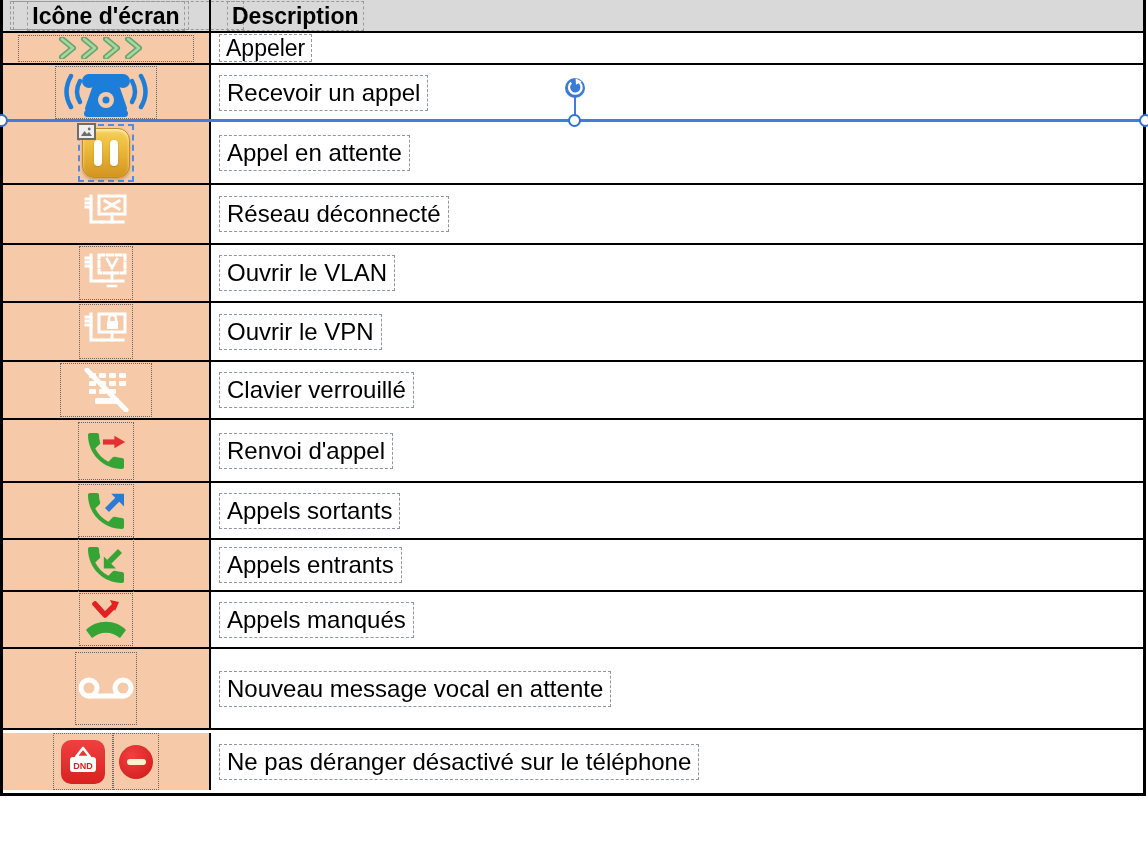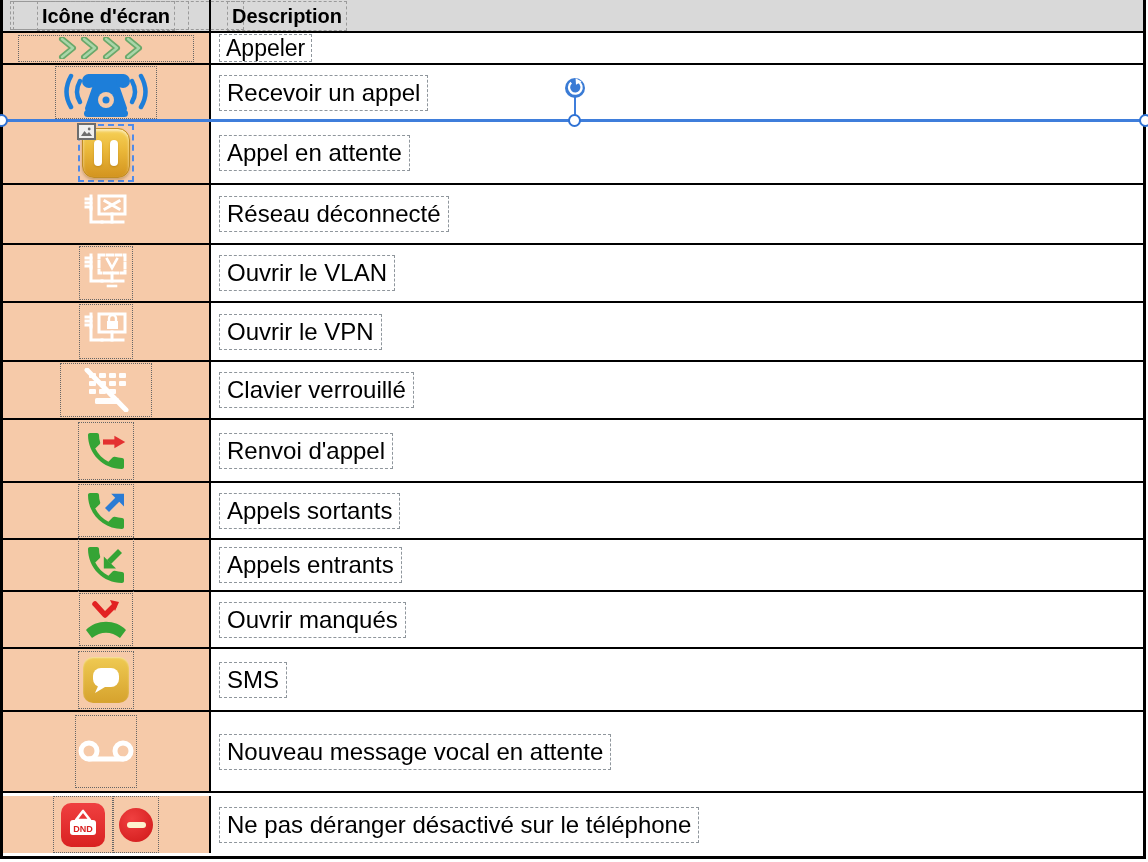--- a/index.html
+++ b/index.html
@@ -18,21 +18,21 @@
     width:208px; flex:none; border-right:2px solid #000;
     background:#f6caa9; display:flex; align-items:center; justify-content:center;
     position:relative;
   }
   .c2 { flex:1; background:#fff; display:flex; align-items:center; padding-left:8px; }
   .hdr .c1, .hdr .c2 { background:#d9d9d9; }
   .hdr-outer { position:absolute; border:1px dashed #9a9a9a; top:1px; height:29px; }
   .hdr-outer.o1 { left:10px; width:176px; }
   .hdr-outer.o2 { left:7px; width:234px; }
   .htxt {
-    position:relative; font-weight:bold; font-size:20px; color:#000;
+    position:relative; font-weight:bold; font-size:23px; color:#000;
     border:1px dashed #9a9a9a; padding:0 4px; line-height:28px; white-space:nowrap;
   }
   .desc {
     font-size:24px; color:#000; border:1px dashed #8f969c;
     padding:2px 7px; line-height:30px; white-space:nowrap;
   }
   .ibox {
     display:flex; align-items:center; justify-content:center;
     border:1px dotted #666;
   }
@@ -293,39 +293,24 @@
       <div class="c1">
         <div class="ibox" style="width:54px;height:53px">
           <svg width="48" height="44" viewBox="0 0 48 44">
             <path d="M4 32 C14 21 34 21 44 32 L38 40 C29 33 19 33 10 40 Z" fill="#35a435"></path>
             <path d="M13 6 L23 17 L32 8" stroke="#e22222" stroke-width="5.5" fill="none" stroke-linecap="round" stroke-linejoin="round"></path>
             <path d="M28 2 L37 4 L33 13 Z" fill="#e22222"></path>
           </svg>
         </div>
       </div>
       <div class="c2">
-        <span class="desc">Ouvrir manqués</span>
-      </div>
-    </div>
-
-    <div class="row" style="height:63px">
-      <div class="c1">
-        <div class="ibox" style="width:56px;height:58px">
-          <div class="sq sms">
-            <svg width="34" height="32" viewBox="0 0 34 32">
-              <rect x="4" y="4" width="26" height="19" rx="8" fill="#fff"></rect>
-              <path d="M10 20 L6 29 L16 23 Z" fill="#fff"></path>
-            </svg>
-          </div>
-        </div>
-      </div>
-      <div class="c2">
-        <span class="desc">SMS</span>
-      </div>
-    </div>
+        <span class="desc">Appels manqués</span>
+      </div>
+    </div>
+
 
     <div class="row" style="height:81px">
       <div class="c1">
         <div class="ibox" style="width:62px;height:73px">
           <svg width="58" height="30" viewBox="0 0 58 30">
             <g stroke="#fff" stroke-width="5" fill="none" stroke-linecap="round">
               <circle cx="12" cy="14" r="8"></circle>
               <circle cx="46" cy="14" r="8"></circle>
               <path d="M12 22 H46"></path>
             </g>

